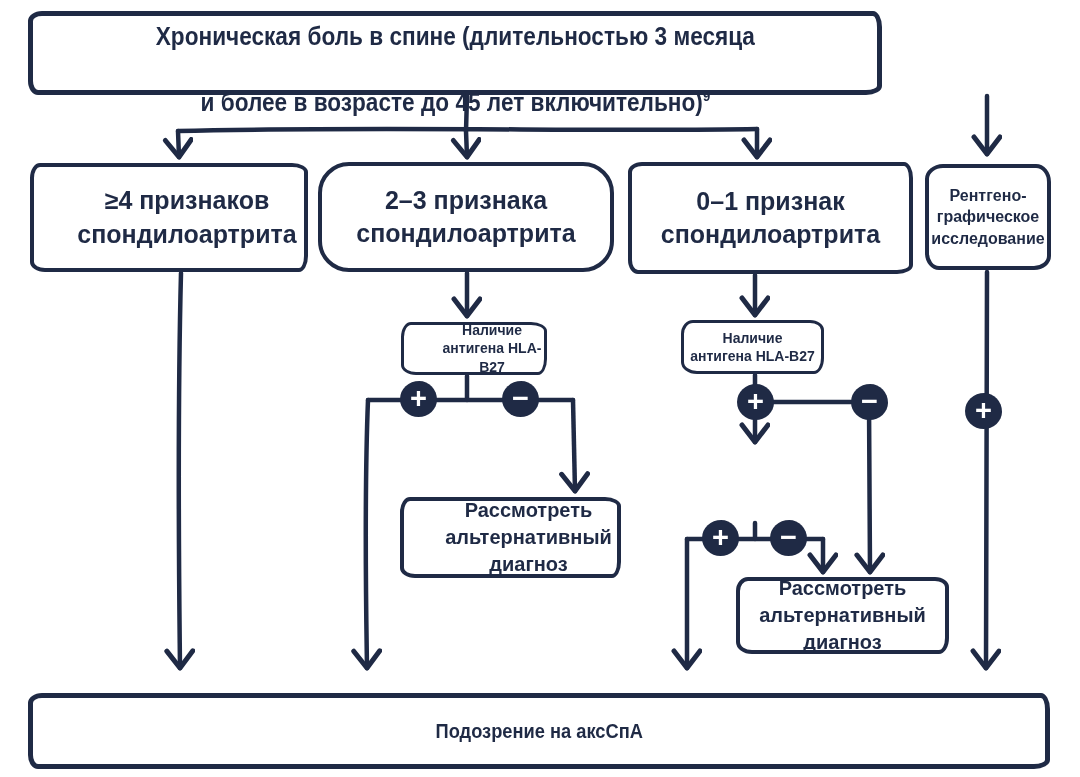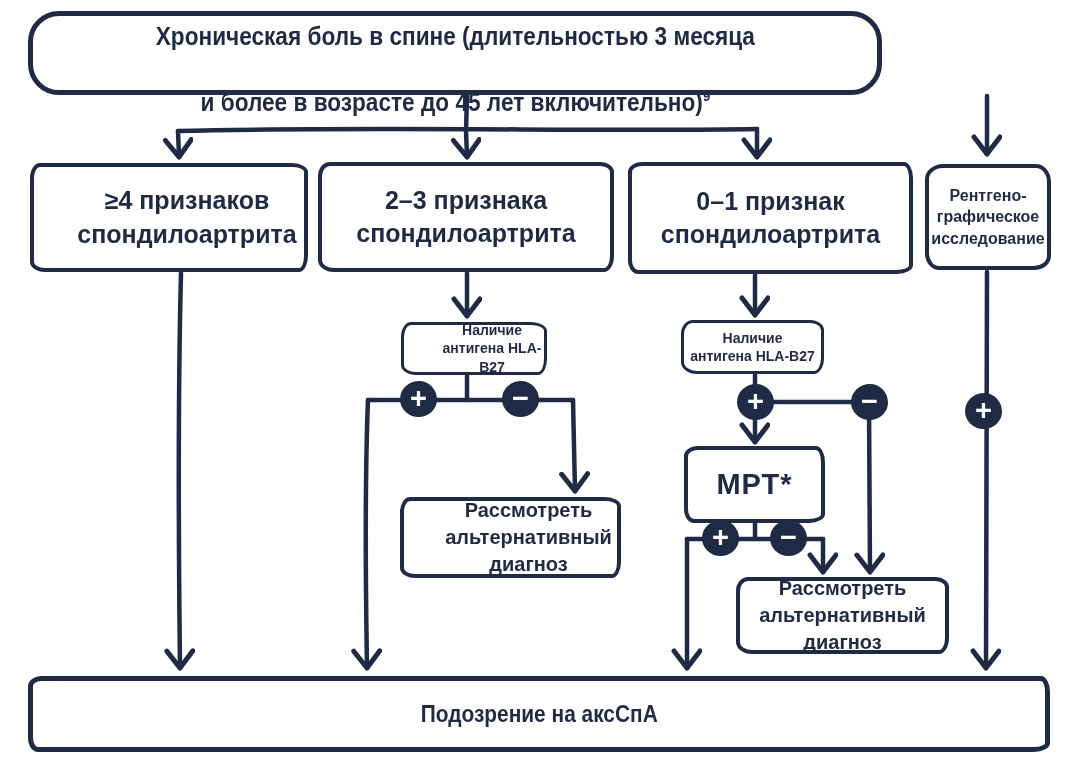--- a/index.html
+++ b/index.html
@@ -53,21 +53,21 @@
   .r-b{border-radius:10px 16px 9px 15px / 15px 9px 16px 10px;padding-left:36px;}
   .r-c{border-radius:12px 14px 10px 16px / 14px 10px 16px 12px;}
   .r-d{border-radius:18px 15px 17px 14px / 15px 18px 14px 17px;}
   .banner{border-width:5px;}
   .title-text{font-size:26px;line-height:1.28;}
   .big-text{font-size:25px;line-height:1.34;}
   .xray-text{font-size:16px;line-height:1.32;border-width:4px;}
   .hla-text{font-size:14px;line-height:1.3;border-width:3.5px;justify-content:center;}
   .mri-text{font-size:29px;letter-spacing:1px;}
   .alt-text{font-size:20px;line-height:1.35;}
-  .bottom-text{font-size:24px;}
+  .bottom-text{font-size:21px;margin-top:17px;}
   .squeeze{display:inline-block;transform:scaleX(.87);transform-origin:center;}
   sup{font-size:58%;vertical-align:super;line-height:0;}
   .badge{
     position:absolute;
     width:37px;height:36px;
     background:var(--ink);
     color:#fff;
     border-radius:52% 48% 50% 50% / 50% 52% 48% 50%;
     display:flex;align-items:center;justify-content:center;
     font-weight:bold;font-size:29px;line-height:1;
@@ -103,33 +103,33 @@
     <path d="M755,402 L755,442" marker-end="url(#ah)"></path>
     <path d="M869,402 L870,572" marker-end="url(#ah)"></path>
     <path d="M755,523 L755,539"></path>
     <path d="M687,539 L823,539"></path>
     <path d="M687,539 L687,668" marker-end="url(#ah)"></path>
     <path d="M823,539 L823,572" marker-end="url(#ah)"></path>
     <path d="M181,273 C177,430 179,570 180,668" marker-end="url(#ah)"></path>
     <path d="M987,272 L986,668" marker-end="url(#ah)"></path>
   </svg>
 
-  <div class="node banner title-text r-a" style="left:28px;top:11px;width:854px;height:84px;border-radius:31px;">
+  <div class="node banner title-text r-a" style="left:28px;top:11px;width:854px;height:84px;">
     <div class="squeeze">
       <span>Хроническая боль в спине (длительностью 3 месяца</span><br>
       <span>и более в возрасте до 45 лет включительно)</span><sup>9</sup>
     </div>
   </div>
 
   <div class="node big-text r-b" style="left:30px;top:163px;width:278px;height:109px;">
     <span>≥4 признаков
 спондилоартрита</span>
   </div>
 
-  <div class="node big-text r-c" style="left:318px;top:162px;width:296px;height:110px;">
+  <div class="node big-text r-c" style="left:318px;top:162px;width:296px;height:110px;border-radius:31px;">
     <span>2–3 признака
 спондилоартрита</span>
   </div>
 
   <div class="node big-text r-a" style="left:628px;top:162px;width:285px;height:112px;">
     <span>0–1 признак
 спондилоартрита</span>
   </div>
 
   <div class="node xray-text r-d" style="left:925px;top:164px;width:126px;height:106px;">
@@ -141,23 +141,20 @@
   <div class="node hla-text r-b" style="left:401px;top:322px;width:146px;height:53px;">
     <span>Наличие
 антигена HLA-B27</span>
   </div>
 
   <div class="node hla-text r-c" style="left:681px;top:320px;width:143px;height:54px;">
     <span>Наличие
 антигена HLA-B27</span>
   </div>
 
-  <div class="node mri-text r-a" style="left:684px;top:446px;width:141px;height:77px;">
-    <span>МРТ*</span>
-  </div>
 
   <div class="node alt-text r-b" style="left:400px;top:497px;width:221px;height:81px;">
     <span>Рассмотреть
 альтернативный
 диагноз</span>
   </div>
 
   <div class="node alt-text r-c" style="left:736px;top:577px;width:213px;height:77px;">
     <span>Рассмотреть
 альтернативный

